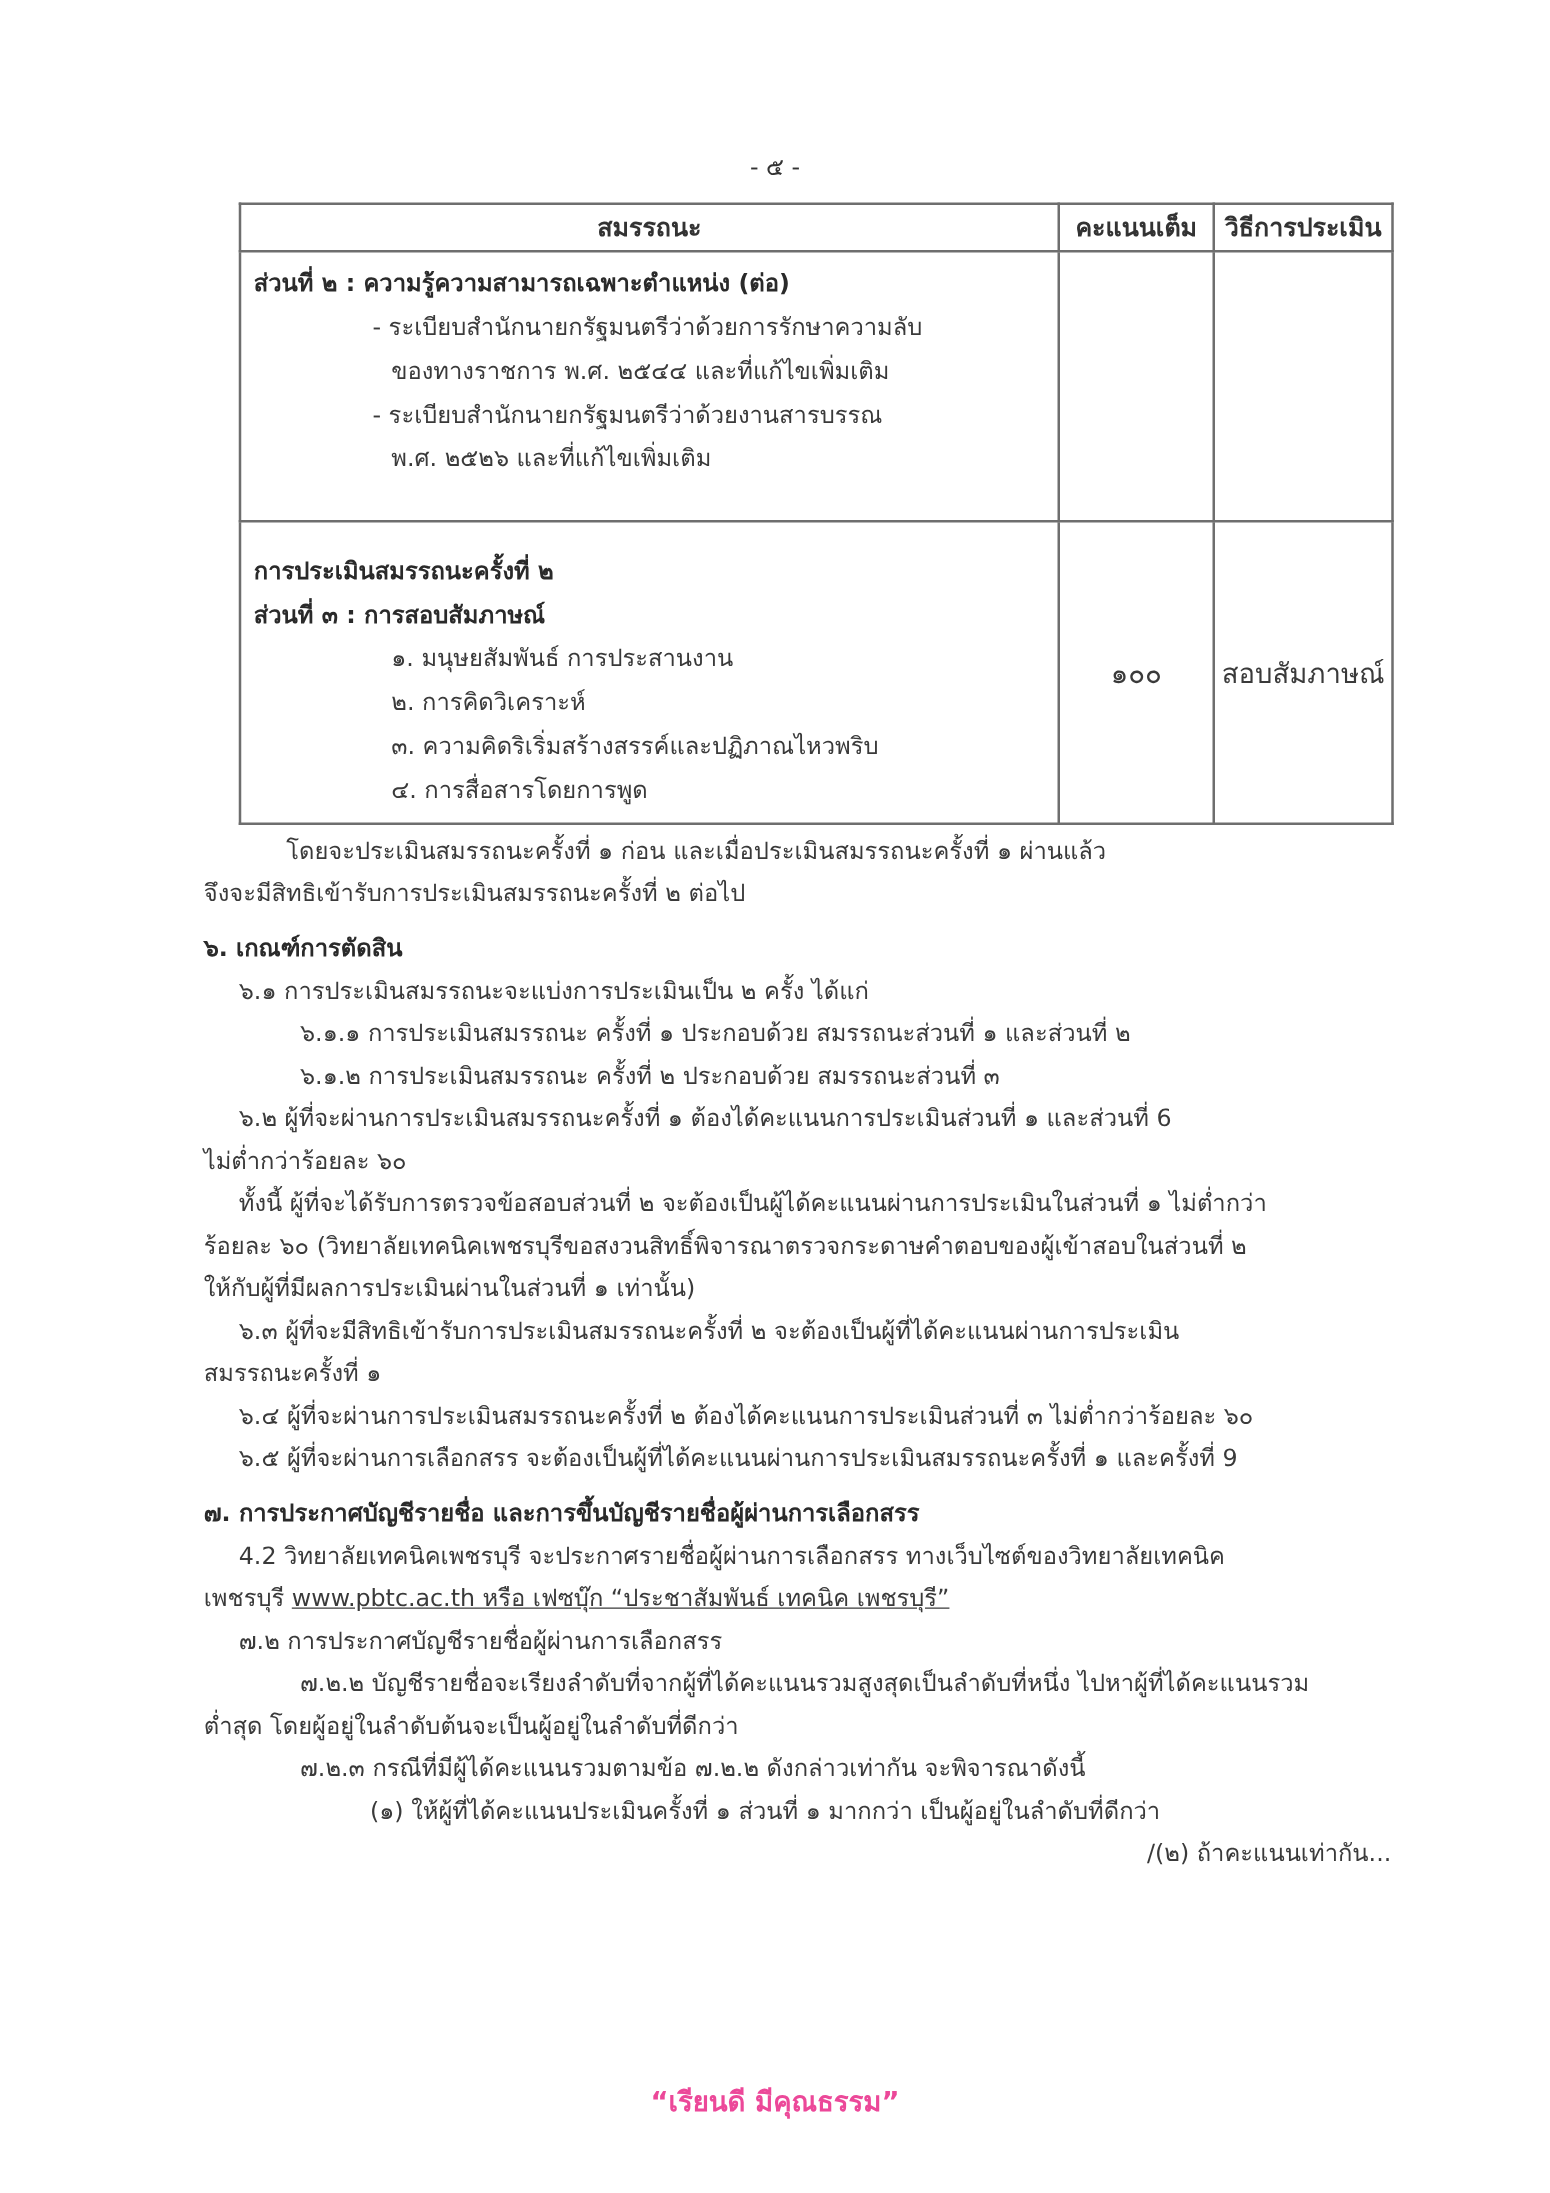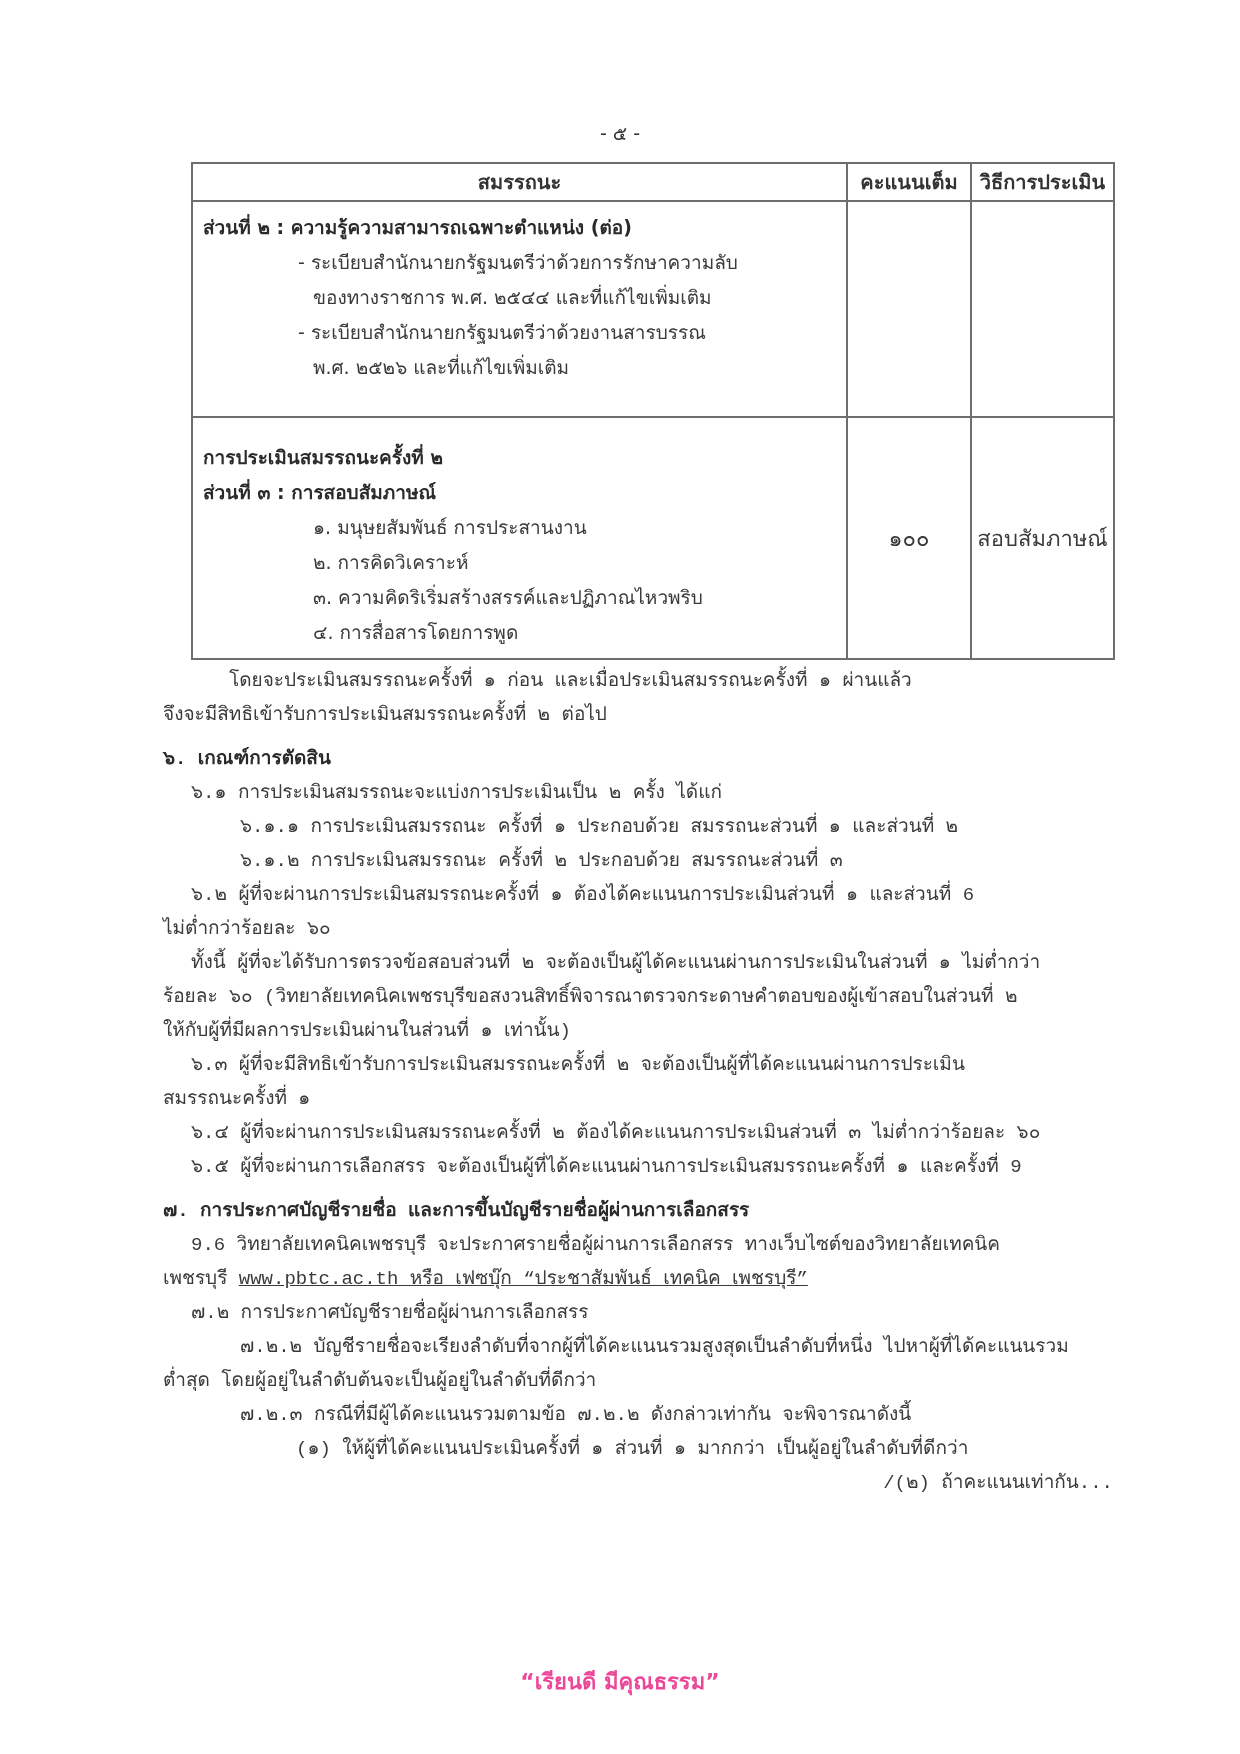--- a/index.html
+++ b/index.html
@@ -70,21 +70,20 @@
       font-size: 22px;
     }
     
     .body-text {
       position: absolute;
       left: 163px;
       width: 950px;
       font-size: 19px;
       line-height: 34px;
       white-space: nowrap;
-      font-family: Liberation Mono, monospace;
     }
     .line {
       display: block;
       height: 34px;
     }
     .lvl0 { padding-left: 0; }
     .lvl1 { padding-left: 28px; }
     .lvl2 { padding-left: 77px; }
     .lvl3 { padding-left: 133px; }
     .lvl-para { padding-left: 66px; }
@@ -169,21 +168,21 @@
   <span class="line lvl0">ไม่ต่ำกว่าร้อยละ ๖๐</span>
   <span class="line lvl1">ทั้งนี้ ผู้ที่จะได้รับการตรวจข้อสอบส่วนที่ ๒ จะต้องเป็นผู้ได้คะแนนผ่านการประเมินในส่วนที่ ๑ ไม่ต่ำกว่า</span>
   <span class="line lvl0">ร้อยละ ๖๐ (วิทยาลัยเทคนิคเพชรบุรีขอสงวนสิทธิ์พิจารณาตรวจกระดาษคำตอบของผู้เข้าสอบในส่วนที่ ๒</span>
   <span class="line lvl0">ให้กับผู้ที่มีผลการประเมินผ่านในส่วนที่ ๑ เท่านั้น)</span>
   <span class="line lvl1">๖.๓ ผู้ที่จะมีสิทธิเข้ารับการประเมินสมรรถนะครั้งที่ ๒ จะต้องเป็นผู้ที่ได้คะแนนผ่านการประเมิน</span>
   <span class="line lvl0">สมรรถนะครั้งที่ ๑</span>
   <span class="line lvl1">๖.๔ ผู้ที่จะผ่านการประเมินสมรรถนะครั้งที่ ๒ ต้องได้คะแนนการประเมินส่วนที่ ๓ ไม่ต่ำกว่าร้อยละ ๖๐</span>
   <span class="line lvl1">๖.๕ ผู้ที่จะผ่านการเลือกสรร จะต้องเป็นผู้ที่ได้คะแนนผ่านการประเมินสมรรถนะครั้งที่ ๑ และครั้งที่ 9</span>
 
   <span class="line lvl0 heading" style="margin-top:10px;">๗. การประกาศบัญชีรายชื่อ และการขึ้นบัญชีรายชื่อผู้ผ่านการเลือกสรร</span>
-  <span class="line lvl1">9.6 วิทยาลัยเทคนิคเพชรบุรี จะประกาศรายชื่อผู้ผ่านการเลือกสรร ทางเว็บไซต์ของวิทยาลัยเทคนิค</span>
+  <span class="line lvl1">4.2 วิทยาลัยเทคนิคเพชรบุรี จะประกาศรายชื่อผู้ผ่านการเลือกสรร ทางเว็บไซต์ของวิทยาลัยเทคนิค</span>
   <span class="line lvl0"><span>เพชรบุรี </span><span class="underline">www.pbtc.ac.th หรือ เฟซบุ๊ก “ประชาสัมพันธ์ เทคนิค เพชรบุรี”</span></span>
   <span class="line lvl1">๗.๒ การประกาศบัญชีรายชื่อผู้ผ่านการเลือกสรร</span>
   <span class="line lvl2">๗.๒.๒ บัญชีรายชื่อจะเรียงลำดับที่จากผู้ที่ได้คะแนนรวมสูงสุดเป็นลำดับที่หนึ่ง ไปหาผู้ที่ได้คะแนนรวม</span>
   <span class="line lvl0">ต่ำสุด โดยผู้อยู่ในลำดับต้นจะเป็นผู้อยู่ในลำดับที่ดีกว่า</span>
   <span class="line lvl2">๗.๒.๓ กรณีที่มีผู้ได้คะแนนรวมตามข้อ ๗.๒.๒ ดังกล่าวเท่ากัน จะพิจารณาดังนี้</span>
   <span class="line lvl3">(๑) ให้ผู้ที่ได้คะแนนประเมินครั้งที่ ๑ ส่วนที่ ๑ มากกว่า เป็นผู้อยู่ในลำดับที่ดีกว่า</span>
   <span class="line right-note">/(๒) ถ้าคะแนนเท่ากัน...</span>
 </div>
 
 <div class="motto">“เรียนดี  มีคุณธรรม”</div>

